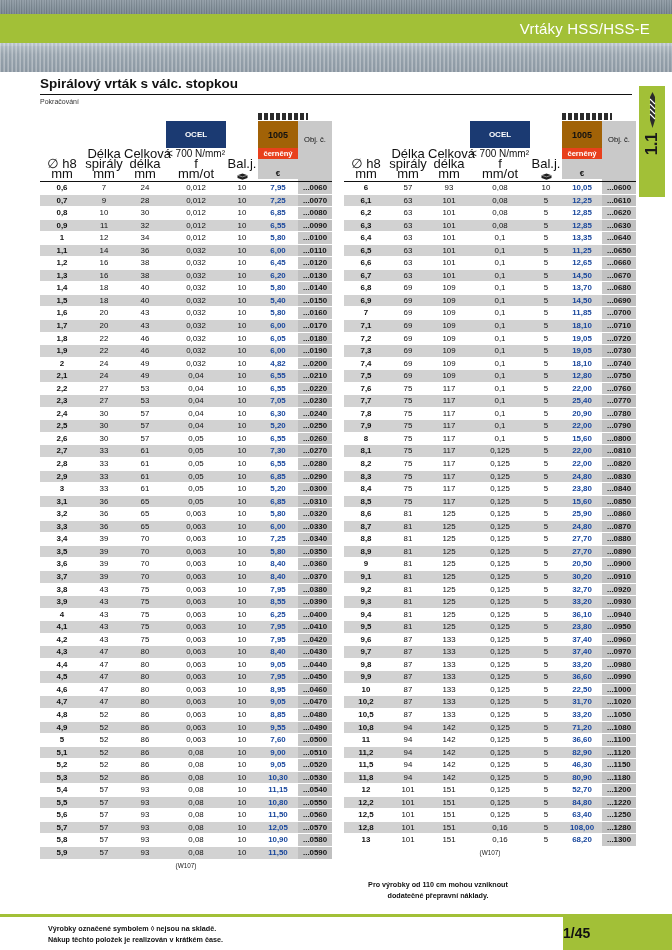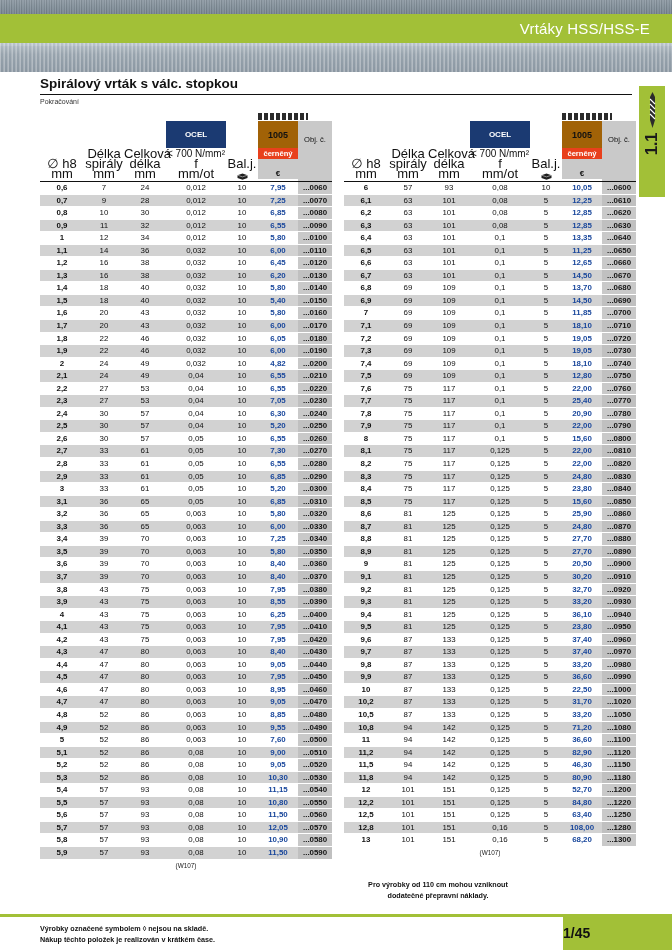--- a/index.html
+++ b/index.html
@@ -143,21 +143,21 @@
     position:absolute;left:0;top:914px;width:672px;height:3px;background:#a2c037;
   }
   .foot-green{
     position:absolute;left:563px;top:917px;width:109px;height:33px;background:#a2c037;
   }
   .foot-pg{
     position:absolute;left:563px;top:925px;width:109px;
     font-size:14px;font-weight:bold;color:#111;
   }
   .foot-left{
-    position:absolute;left:40px;top:924px;font-size:7.2px;color:#111;line-height:10.5px;font-weight:bold;
+    position:absolute;left:48px;top:924px;font-size:7.2px;color:#111;line-height:10.5px;font-weight:bold;
   }
   .foot-right{
     position:absolute;left:330px;top:880px;width:216px;text-align:center;
     font-size:7.2px;color:#111;line-height:10.5px;font-weight:bold;
   }
 </style>
 </head>
 <body>
 
 <div class="banner">

